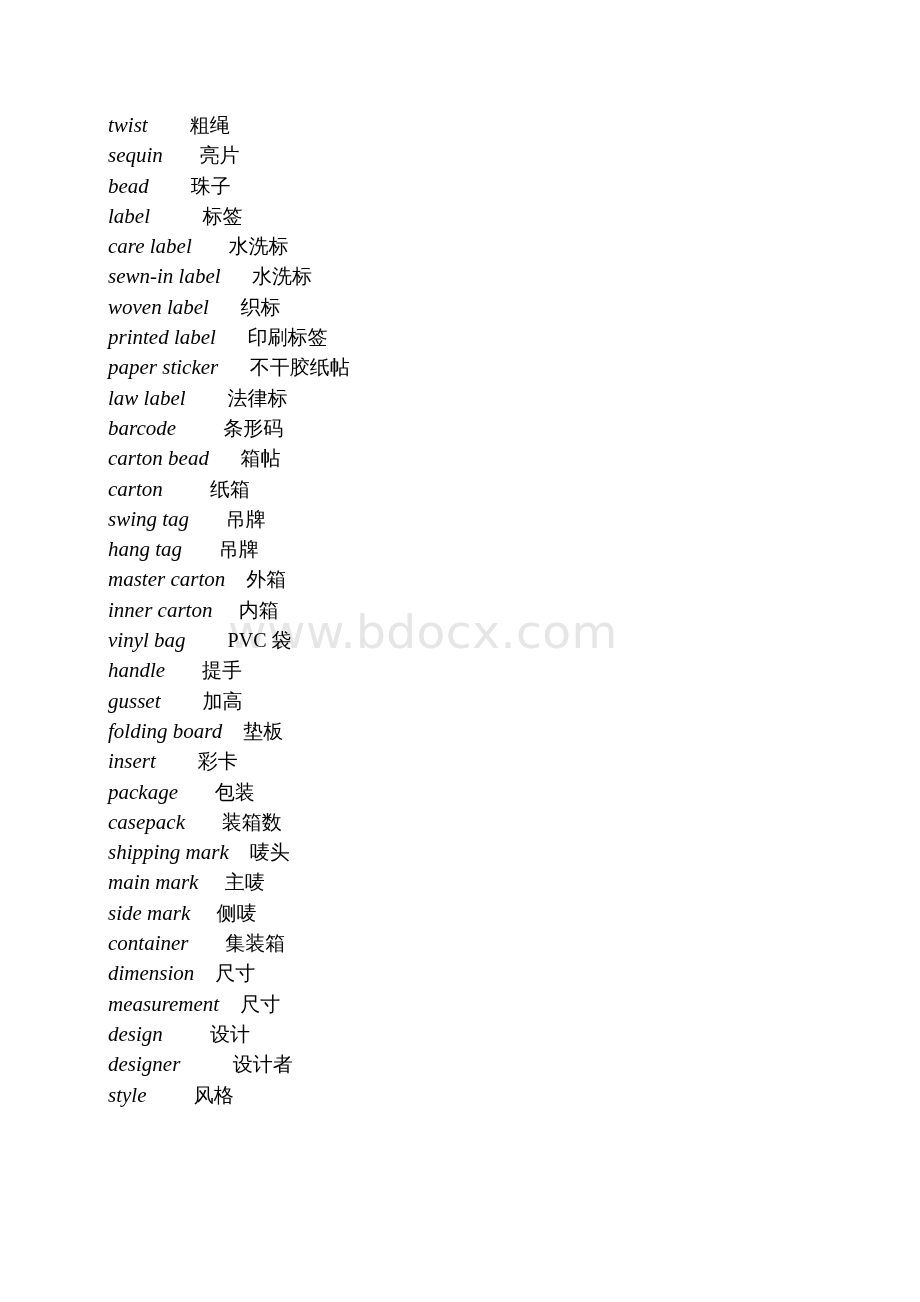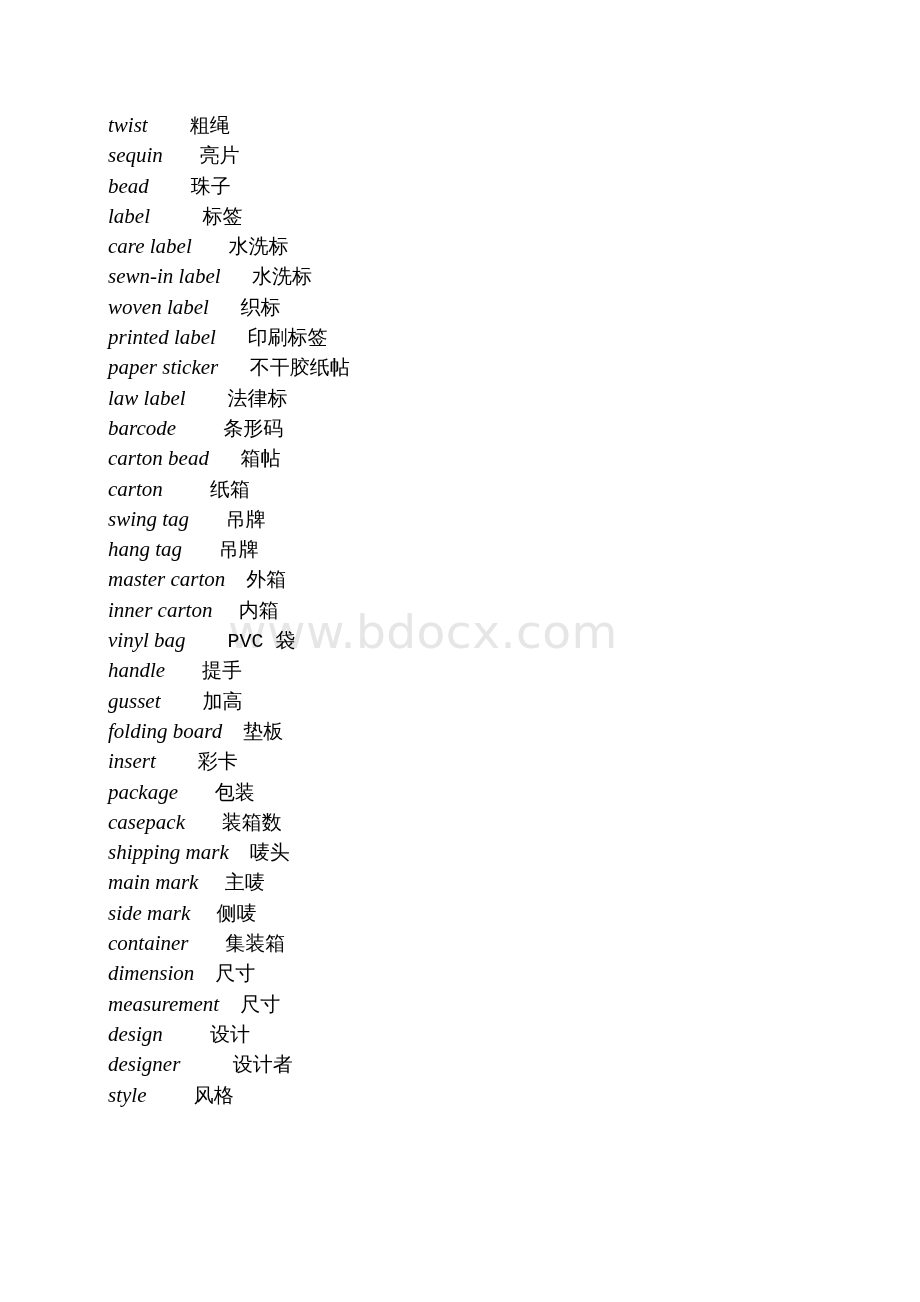--- a/index.html
+++ b/index.html
@@ -54,21 +54,21 @@
     display: block;
   }
   .entry .term {
     font-family: "Liberation Serif", "DejaVu Serif", serif;
     font-style: italic;
   }
   .entry .gap {
     font-family: "Liberation Serif", "DejaVu Serif", serif;
   }
   .entry .gloss {
-    font-family: Liberation Mono, monospace;
+    font-family: Liberation Serif, serif;
     font-size: 20px;
   }
 </style>
 </head>
 <body>
 
 <div id="page">
 
   <div id="watermark">www.bdocx.com</div>
 

